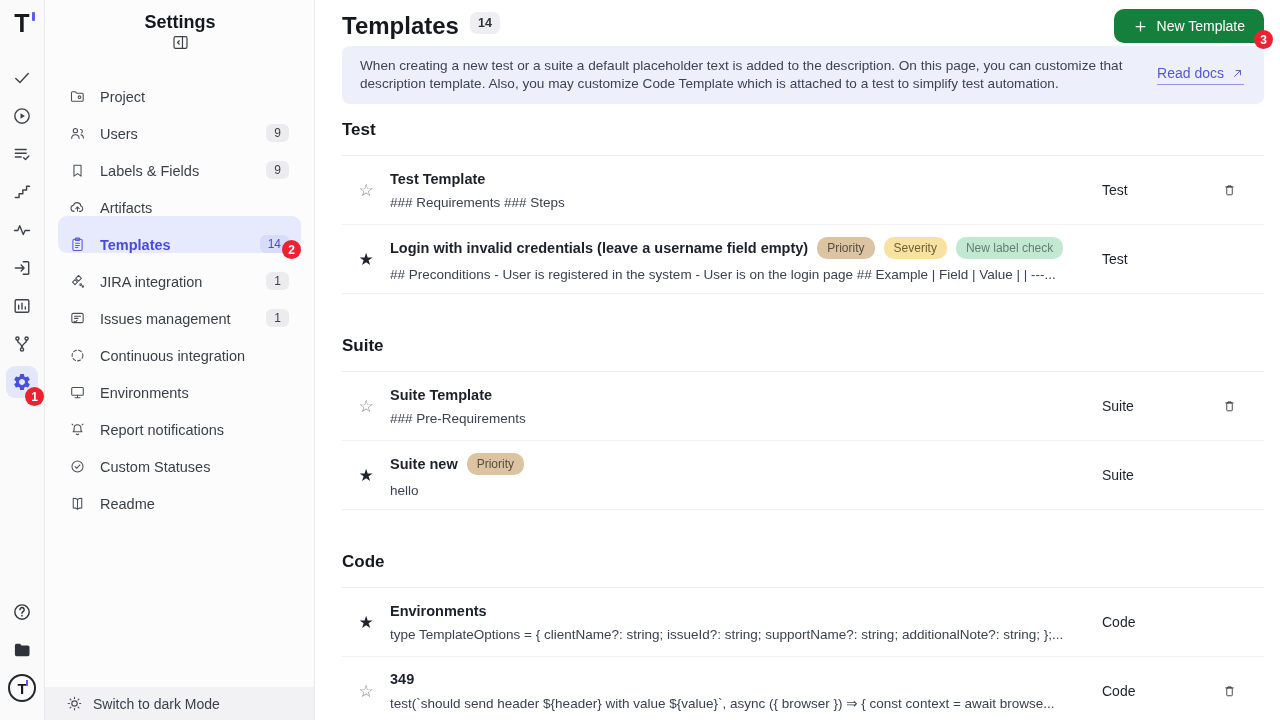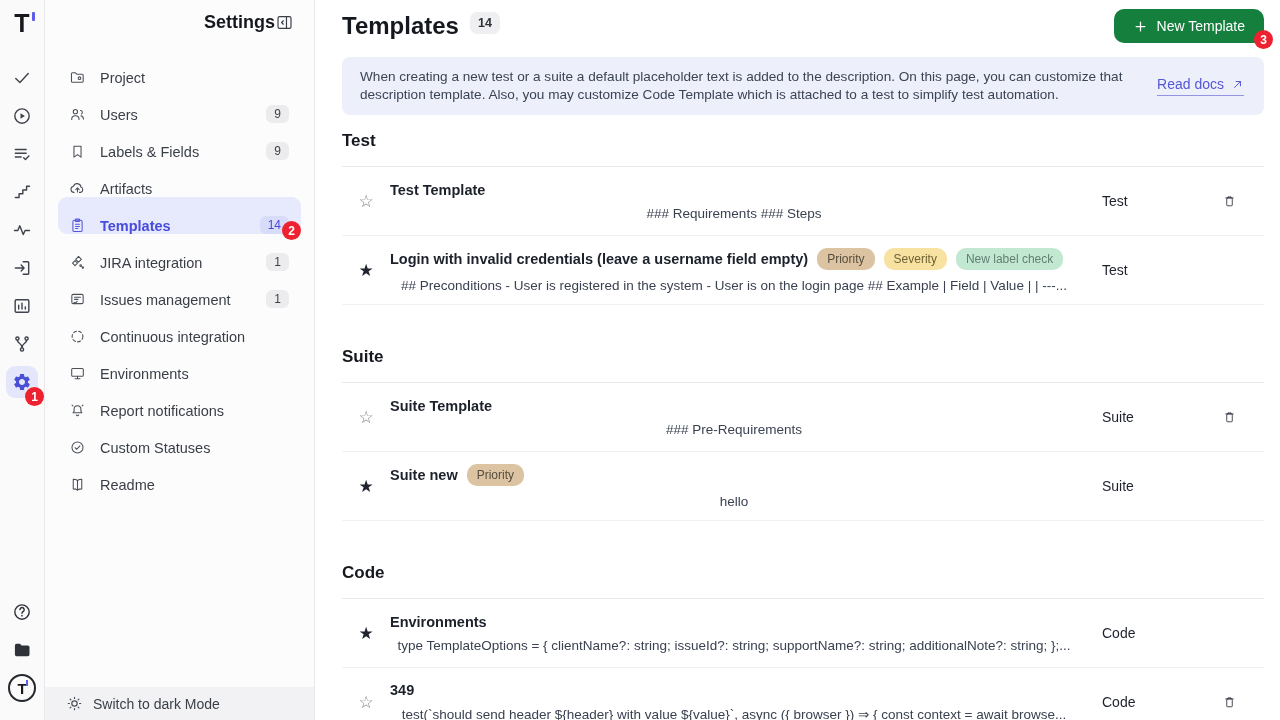--- a/index.html
+++ b/index.html
@@ -33,21 +33,21 @@
     background: #ee2130; color: #fff; font-size: 12px; font-weight: 700;
     display: flex; align-items: center; justify-content: center; z-index: 5;
   }
   .rail-btn .red-badge { right: -6px; bottom: -8px; }
 
   
   .sidebar {
     width: 270px; flex: 0 0 270px; background: #fcfcfd; border-right: 1px solid #e9e9ec;
     display: flex; flex-direction: column; padding-top: 12px;
   }
-  .sb-header { display: flex; align-items: center; justify-content: flex-end; padding: 0 20px 0 21px; margin-bottom: 16px; }
+  .sb-header { display: flex; align-items: center; justify-content: flex-end; padding: 0 20px 0 21px; margin-bottom: 16px; flex-direction: column; }
   .sb-title { font-size: 18px; font-weight: 700; color: #15181e; }
   .sb-collapse { color: #3a3f48; cursor: pointer; }
   .sb-collapse svg { width: 19px; height: 19px; stroke-width: 1.5; }
   .sb-items { padding: 0 13px; }
   .sb-item {
     display: flex; align-items: flex-end; gap: 14px; height: 37px; padding: 0 12px 0 11px;
     border-radius: 9px; color: #3a3f47; font-size: 14.5px; position: relative; cursor: pointer;
   }
   .sb-item svg { width: 17px; height: 17px; flex: 0 0 17px; color: #4a4f58; stroke-width: 1.5; }
   .sb-count { margin-left: auto; background: #ececef; color: #3f3f46; border-radius: 6px; font-size: 12px; font-weight: 500; padding: 3px 8px; line-height: 1; }
@@ -67,39 +67,39 @@
   .page-title { font-size: 24px; font-weight: 700; color: #15181e; }
   .title-count { margin-left: 11px; background: #efeff1; border-radius: 7px; padding: 4px 8px; font-size: 12.5px; font-weight: 600; color: #2e3137; margin-top: -6px; }
   .new-btn {
     margin-left: auto; position: relative; background: #15803d; color: #fff; border: none; border-radius: 10px;
     height: 34px; padding: 0 19px; font-size: 14px; font-family: inherit; display: flex; align-items: center; gap: 9px; cursor: pointer;
   }
   .new-btn svg { width: 15px; height: 15px; stroke-width: 2; }
   .new-btn .red-badge { right: -9px; bottom: -6px; }
 
   .banner {
-    margin-top: 13px; background: #edeffb; border-radius: 8px; padding: 11px 18px 11px 18px;
+    margin-top: 2px; background: #edeffb; border-radius: 8px; padding: 11px 18px 11px 18px;
     display: flex; align-items: center; gap: 30px;
   }
   .banner-text { font-size: 13.6px; line-height: 18px; color: #3c4454; max-width: 782px; }
   .banner-link {
     margin-left: auto; margin-right: 2px; color: #5457d6; font-size: 14px; white-space: nowrap;
     display: flex; align-items: center; gap: 7px; border-bottom: 1px solid #9395e2; padding-bottom: 3px; cursor: pointer; text-decoration: none;
   }
   .banner-link svg { width: 13px; height: 13px; stroke-width: 1.8; }
 
   .section { margin-top: 16px; }
   .section + .section { margin-top: 42px; }
   .section-heading { font-size: 17px; font-weight: 700; color: #15181e; margin-bottom: 15px; }
   .rows { border-top: 1px solid #e9eaee; }
   .row { display: flex; align-items: center; height: 69px; border-bottom: 1px solid #f1f1f4; }
   .star-cell { width: 48px; flex: 0 0 48px; text-align: center; font-size: 17px; cursor: pointer; }
   .star-outline { color: #7c828c; }
   .star-filled { color: #20242e; }
-  .row-main { flex: 1; min-width: 0; padding-right: 24px; text-align: center; }
+  .row-main { flex: 1; min-width: 0; padding-right: 24px; }
   .row-title-line { display: flex; align-items: center; gap: 9px; margin-bottom: 8px; }
   .row-title { font-size: 14.5px; font-weight: 700; color: #1d212b; white-space: nowrap; }
   .pill { font-size: 12px; line-height: 1; padding: 5px 10px; border-radius: 10px; white-space: nowrap; }
   .pill-tan { background: #dcc4a3; color: #564e3e; }
   .pill-yellow { background: #f8e2a2; color: #6e6233; }
   .pill-green { background: #c2e8d2; color: #637f71; }
   .row-desc { font-size: 13.5px; color: #3a4150; white-space: nowrap; overflow: hidden; text-overflow: ellipsis; }
   .row-type { width: 92px; flex: 0 0 92px; font-size: 14px; color: #1d212b; }
   .trash-cell { width: 70px; flex: 0 0 70px; display: flex; justify-content: center; color: #3d424b; }
   .trash-cell svg { width: 15px; height: 16px; stroke-width: 1.5; cursor: pointer; }

